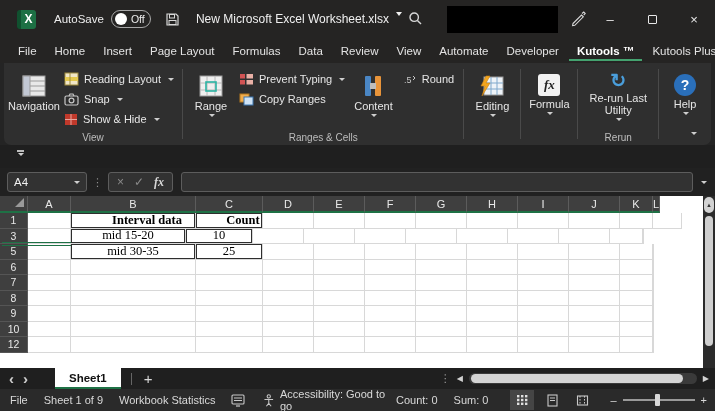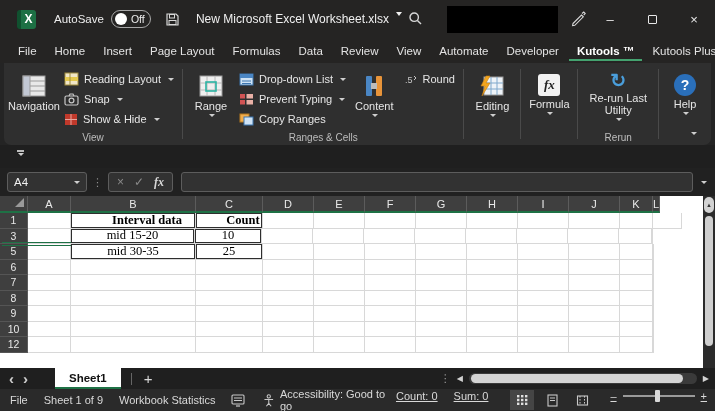--- a/index.html
+++ b/index.html
@@ -113,21 +113,21 @@
   .hs-grip { color:#9a9a9a; font-size:11px; }
   .hs-arrow { color:#d2d2d2; font-size:8px; }
   .hs-track { width:228px; height:11px; background:#3a3a3a; border-radius:6px; display:flex; align-items:center; }
   .hs-thumb { width:212px; height:9px; margin-left:2px; background:#d4d4d4; border-radius:5px; }
 
   
   .statusbar { position:absolute; left:0; top:389px; width:715px; height:22px; background:#2a2a2a;
     display:flex; align-items:center; font-size:11px; color:#d9d9d9; }
   .sb-item { margin-left:16px; white-space:nowrap; }
   .sb-item:first-child { margin-left:10px; }
-  .sb-right { margin-left:auto; display:flex; align-items:flex-start; margin-right:4px;text-decoration:underline; }
+  .sb-right { margin-left:auto; display:flex; align-items:center; margin-right:4px; }
   .sb-num { margin-right:16px; white-space:nowrap; }
   .view-btn { width:24px; height:20px; display:flex; align-items:center; justify-content:center; margin-left:6px; }
   .view-btn.active { background:#454545; }
   .zoom-ctl { display:flex; align-items:center; gap:6px; margin-left:16px; margin-right:4px; color:#d9d9d9; }
   .zslider { position:relative; width:72px; height:2px; background:#9a9a9a; }
   .zthumb { position:absolute; left:32px; top:-5px; width:5px; height:12px; background:#d9d9d9; border-radius:1px; }
   .acc-wrap { display:flex; align-items:center; gap:5px; margin-left:16px; }
   svg { display:block; }
 </style>
 </head>
@@ -246,30 +246,20 @@
             <line x1="2" y1="9" x2="24" y2="9" stroke="#b8b8b8"></line>
             <line x1="2" y1="16" x2="24" y2="16" stroke="#b8b8b8"></line>
             <line x1="9" y1="2" x2="9" y2="22" stroke="#b8b8b8"></line>
             <line x1="17" y1="2" x2="17" y2="22" stroke="#b8b8b8"></line>
             <rect x="8" y="8" width="10" height="9" fill="none" stroke="#2bb3a3" stroke-width="1.6"></rect>
           </svg>
         <span class="lbl">Range</span>
         <span class="chev2"></span>
       </div>
       <div class="smcol">
-        <div class="rsm">
-          <svg width="15" height="13" viewBox="0 0 15 13">
-              <rect x="1" y="1" width="13" height="11" fill="#cfe3f5" stroke="#3d76b0"></rect>
-              <rect x="1" y="1" width="13" height="4" fill="#4a86c4"></rect>
-              <line x1="3" y1="8" x2="12" y2="8" stroke="#3d76b0"></line>
-              <line x1="3" y1="10.5" x2="12" y2="10.5" stroke="#3d76b0"></line>
-            </svg>
-          <span>Drop-down List</span>
-            <span class="chev2"></span>
-        </div>
         <div class="rsm">
           <svg width="15" height="13" viewBox="0 0 15 13">
               <rect x="1" y="1" width="5" height="4.5" fill="#d35454"></rect>
               <rect x="7.5" y="1" width="6.5" height="4.5" fill="#e9b0a6"></rect>
               <rect x="1" y="7" width="5" height="4.5" fill="#d35454"></rect>
               <rect x="7.5" y="7" width="6.5" height="4.5" fill="#e9b0a6"></rect>
             </svg>
           <span>Prevent Typing</span>
             <span class="chev2"></span>
         </div>
@@ -403,21 +393,21 @@
           <div class="cell bold" style="width: 51px;"></div>
           <div class="cell bold" style="width: 51px;"></div>
           <div class="cell bold" style="width: 51px;"></div>
           <div class="cell bold" style="width: 51px;"></div>
           <div class="cell bold" style="width: 33px;"></div>
           <div class="cell bold"></div>
         </div>
         <div class="grow" style="height: 15.5px;">
           <div class="rhead" style="width: 28px;">3</div>
           <div class="cell" style="width: 43px;"></div>
-          <div class="cell boxed" style="width: 124px;">mid 15-20</div>
+          <div class="cell boxed" style="width: 115px;">mid 15-20</div>
           <div class="cell boxed" style="width: 67px;">10</div>
           <div class="cell" style="width: 51px;"></div>
           <div class="cell" style="width: 51px;"></div>
           <div class="cell" style="width: 51px;"></div>
           <div class="cell" style="width: 51px;"></div>
           <div class="cell" style="width: 51px;"></div>
           <div class="cell" style="width: 51px;"></div>
           <div class="cell" style="width: 51px;"></div>
           <div class="cell" style="width: 33px;"></div>
           <div class="cell"></div>

